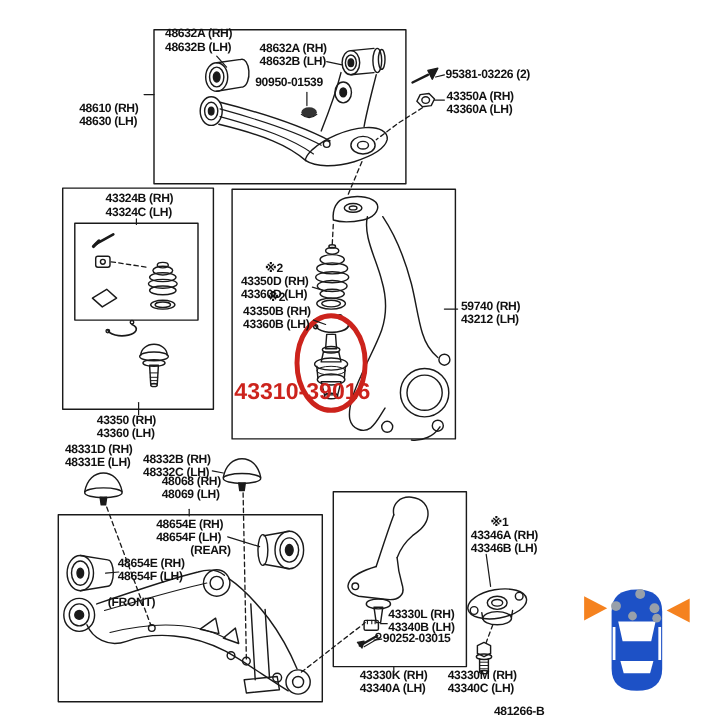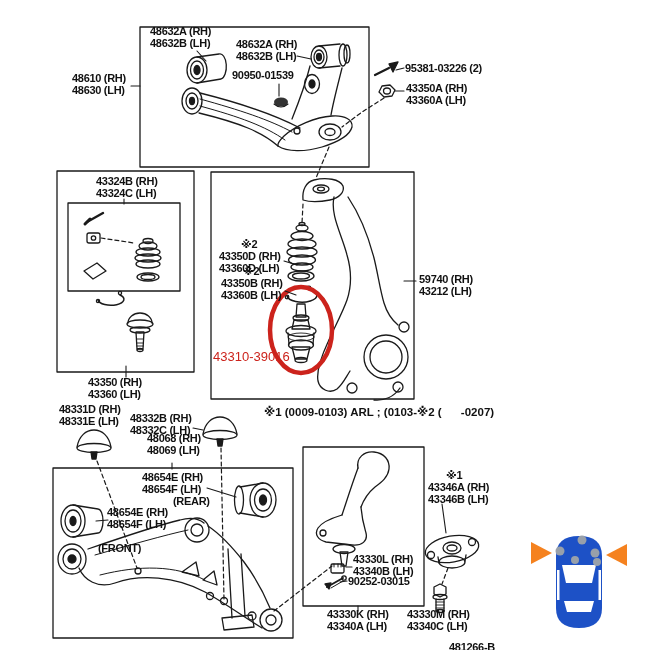--- a/index.html
+++ b/index.html
@@ -2,21 +2,21 @@
 <html><head>
 <meta charset="utf-8">
 <style>
   html,body{margin:0;padding:0;background:#fff;}
   #stage{position:relative;width:650px;height:650px;overflow:hidden;background:#fff;
          font-family:"Liberation Sans","DejaVu Sans",sans-serif;}
   svg{position:absolute;left:0;top:0;}
   .lbl{position:absolute;font-weight:bold;font-size:11px;line-height:12px;
        letter-spacing:-0.3px;color:#111;white-space:nowrap;}
   .lbl span{display:block;}
-  .red{position:absolute;font-weight:normal;font-size:13px;line-height:18px;
+  .red{position:absolute;font-weight:bold;font-size:21px;line-height:18px;
        letter-spacing:0;color:#cc231c;white-space:nowrap;}
   .foot{position:absolute;font-weight:bold;font-size:11.5px;line-height:14px;
         color:#111;white-space:pre;}
   .ind-rear{margin-left:31px;}
   .ind-front{margin-left:-9px;margin-top:12px;}
   .mark-center-a{margin-left:22px;}
   .mark-center-b{margin-left:18px;}
 </style>
 </head>
 <body>
@@ -282,21 +282,21 @@
   <span>48632A (RH)</span>
   <span>48632B (LH)</span>
 </div>
 <div class="lbl" style="left:236px;top:38px">
   <span>48632A (RH)</span>
   <span>48632B (LH)</span>
 </div>
 <div class="lbl" style="left:232px;top:69px">
   <span>90950-01539</span>
 </div>
-<div class="lbl" style="left:72px;top:72px">
+<div class="lbl" style="left:72px;top:93px">
   <span>48610 (RH)</span>
   <span>48630 (LH)</span>
 </div>
 <div class="lbl" style="left:405px;top:62px">
   <span>95381-03226 (2)</span>
 </div>
 <div class="lbl" style="left:406px;top:82px">
   <span>43350A (RH)</span>
   <span>43360A (LH)</span>
 </div>
@@ -338,21 +338,20 @@
 <div class="lbl" style="left:142px;top:471px">
   <span>48654E (RH)</span>
   <span>48654F (LH)</span>
   <span class="ind-rear">(REAR)</span>
 </div>
 <div class="lbl" style="left:107px;top:506px">
   <span>48654E (RH)</span>
   <span>48654F (LH)</span>
   <span class="ind-front">(FRONT)</span>
 </div>
-<div class="foot" style="left:264px;top:405px"><span>※1 (0009-0103) ARL ; (0103-</span><span>※2 (      -0207)</span></div>
 <div class="lbl" style="left:353px;top:553px">
   <span>43330L (RH)</span>
   <span>43340B (LH)</span>
 </div>
 <div class="lbl" style="left:348px;top:575px">
   <span>90252-03015</span>
 </div>
 <div class="lbl" style="left:327px;top:608px">
   <span>43330K (RH)</span>
   <span>43340A (LH)</span>

